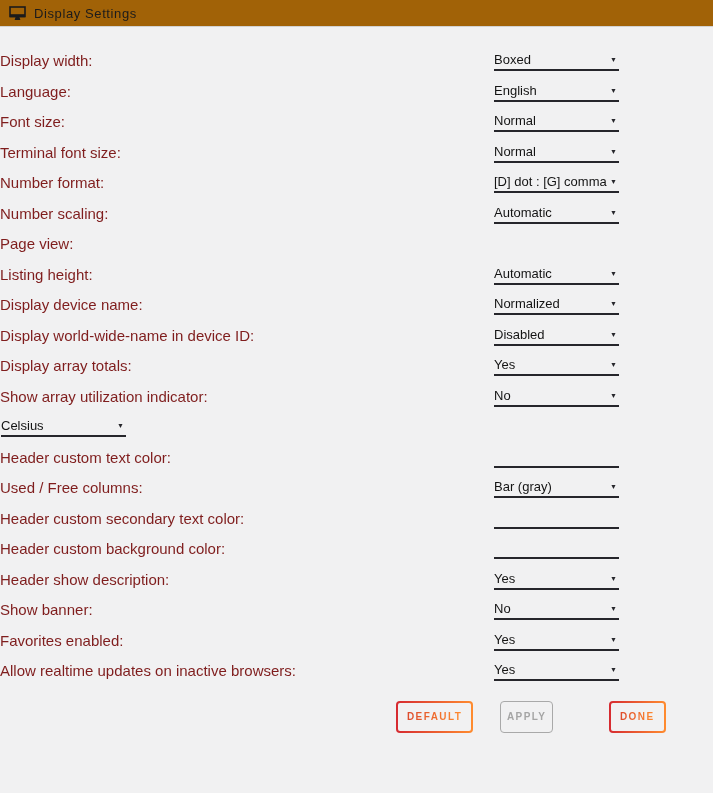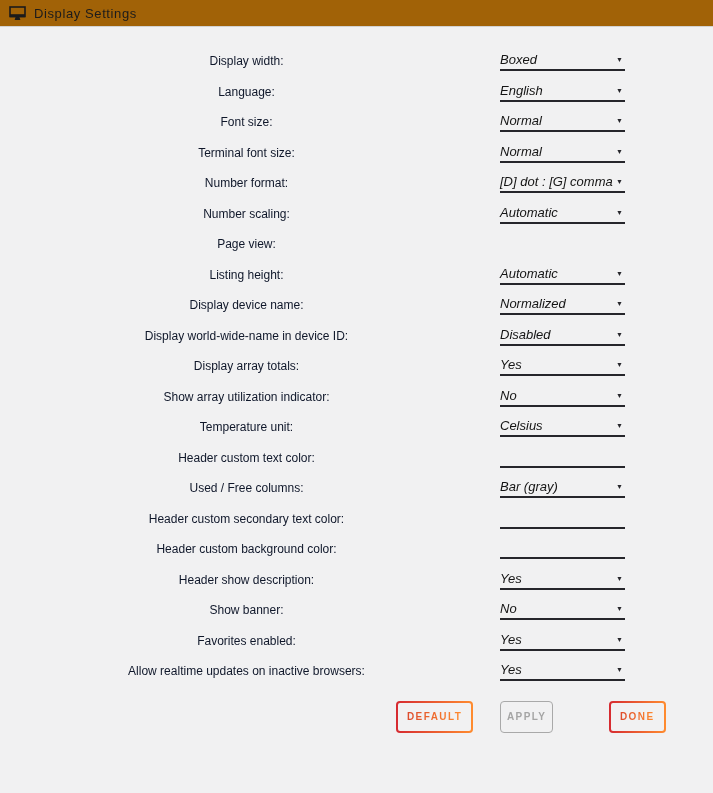--- a/index.html
+++ b/index.html
@@ -15,25 +15,25 @@
     border-bottom:1px solid #d2d2d2;
     display:flex; align-items:center;
     padding-left:9px;
   }
   .titlebar .title {
     font-size:13px; color:#1c1b1b; letter-spacing:0.6px; margin-left:8px;
   }
   .form { padding-top:19px; }
   .row { display:flex; height:30.5px; align-items:flex-start; }
   .lab {
-    flex:0 0 493px; text-align:center;
-    font-size:12px; color:#0f172a;
+    flex:0 0 493px; text-align:left;
+    font-size:15px; color:#7f1d1d;
     line-height:30.5px; white-space:nowrap;
   }
-  .ctl { margin-left:7px; width:125px; box-sizing:border-box;font-style:italic; }
+  .ctl { margin-left:1px; width:125px; box-sizing:border-box; }
   .sel {
     margin-top:4px; height:21px;
     border-bottom:2px solid #26262b;
     display:flex; align-items:center; justify-content:space-between;
     cursor:pointer;
   }
   .val { font-size:13px; color:#141414; white-space:nowrap; }
   .arrow { font-size:7px; color:#26262b; margin-right:2px; line-height:1; }
   .inp {
     margin-top:4px; height:21px;
@@ -158,21 +158,20 @@
       </div>
     </div>
     <div class="row">
       <div class="lab">Show array utilization indicator:</div>
       <div class="ctl sel">
         <span class="val">No</span>
         <span class="arrow">▼</span>
       </div>
     </div>
     <div class="row">
-      <div class="lab">Temperature unit:</div>
       <div class="ctl sel">
         <span class="val">Celsius</span>
         <span class="arrow">▼</span>
       </div>
     </div>
     <div class="row">
       <div class="lab">Header custom text color:</div>
       <input type="text" class="ctl inp" value="" style="">
     </div>
     <div class="row">

